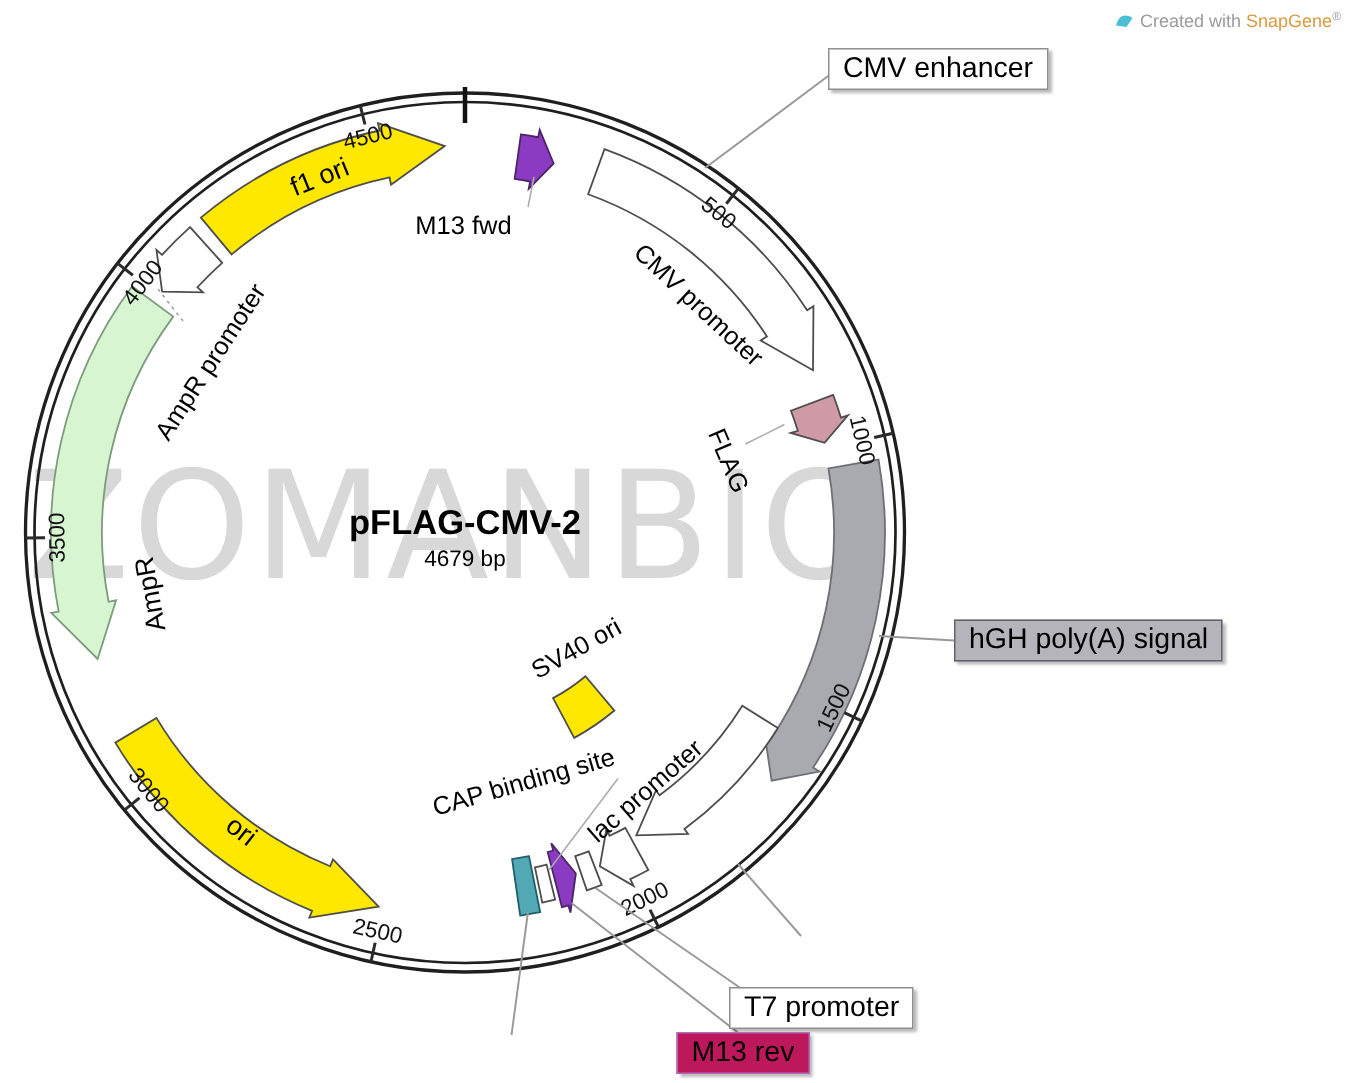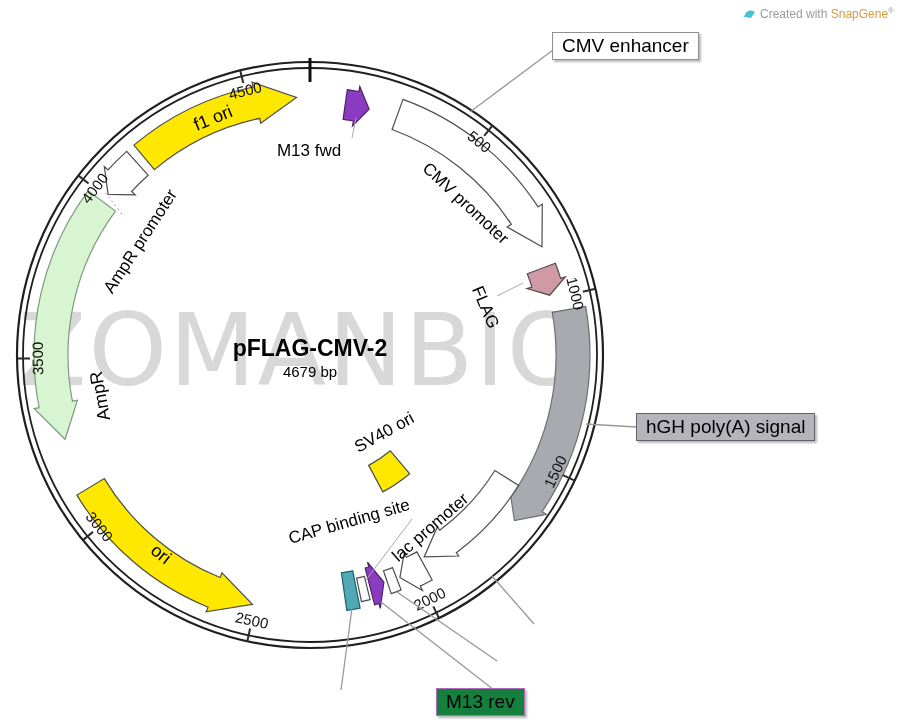--- a/index.html
+++ b/index.html
@@ -14,21 +14,21 @@
   .callout {
     position:absolute; z-index:3;
     border:1px solid #8f8f8f; background:#fff; color:#000;
     font-size:19px; line-height:1.15; padding:2px 9px; white-space:nowrap;
     box-shadow:2px 2px 2px rgba(0,0,0,0.28);
   }
   .co-cmv   { left:552px; top:32px; }
   .co-hgh   { left:636px; top:413px; background:#b4b4ba; border-color:#62626a; }
   .co-sv40  { left:531px; top:612px; }
   .co-t7    { left:486px; top:658px; }
-  .co-m13rev{ left:436px; top:688px; background:#15803d; border-color:#b06ab8; }
+  .co-m13rev{ left:451px; top:688px; background:#be185d; border-color:#b06ab8; }
   .co-lacop { left:275px; top:688px; background:#5fb0be; border-color:#2a6d7a; }
   .credit {
     position:absolute; top:6px; right:6px; z-index:3;
     font-size:12px; color:#9b9b9b; display:flex; align-items:center; gap:4px;
   }
   .credit .brand { color:#d89a3e; }
   .credit sup { font-size:8px; color:#9b9b9b; }
 </style>
 </head>
 <body>
@@ -104,20 +104,21 @@
     <line x1="497" y1="661" x2="397" y2="592" stroke="#999" stroke-width="1.3"></line>
     <line x1="494" y1="690" x2="381" y2="602" stroke="#999" stroke-width="1.3"></line>
     <line x1="341" y1="690" x2="352" y2="608" stroke="#999" stroke-width="1.3"></line>
 
     <text x="310" y="356" text-anchor="middle" font-size="23" font-weight="bold" fill="#000">pFLAG-CMV-2</text>
     <text x="310" y="377" text-anchor="middle" font-size="15" fill="#000">4679 bp</text>
   </svg>
 
   <div class="callout co-cmv">CMV enhancer</div>
   <div class="callout co-hgh">hGH poly(A) signal</div>
+  <div class="callout co-t7">T7 promoter</div>
   <div class="callout co-m13rev">M13 rev</div>
 
   <div class="credit">
     <svg width="13" height="13" viewBox="0 0 13 13">
       <path d="M1 10 C3 3, 7 2, 12 5 L8 11 Z" fill="#49c0d4"></path>
     </svg>
     <span><span>Created with</span>&nbsp;<span class="brand">SnapGene</span><sup>®</sup></span>
   </div>
 
 </div>

